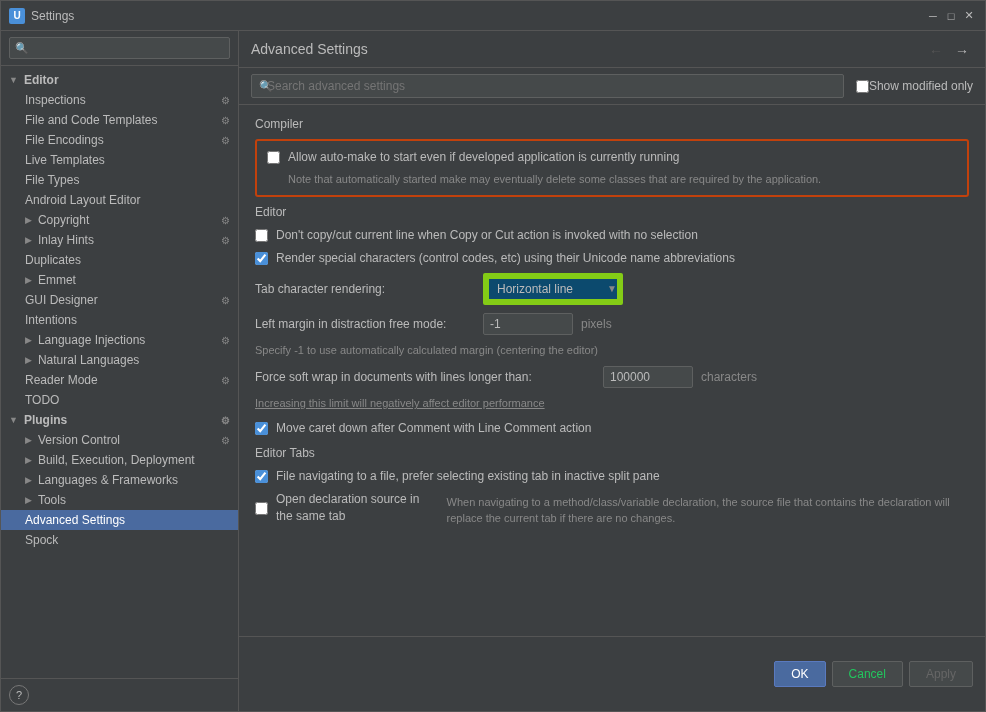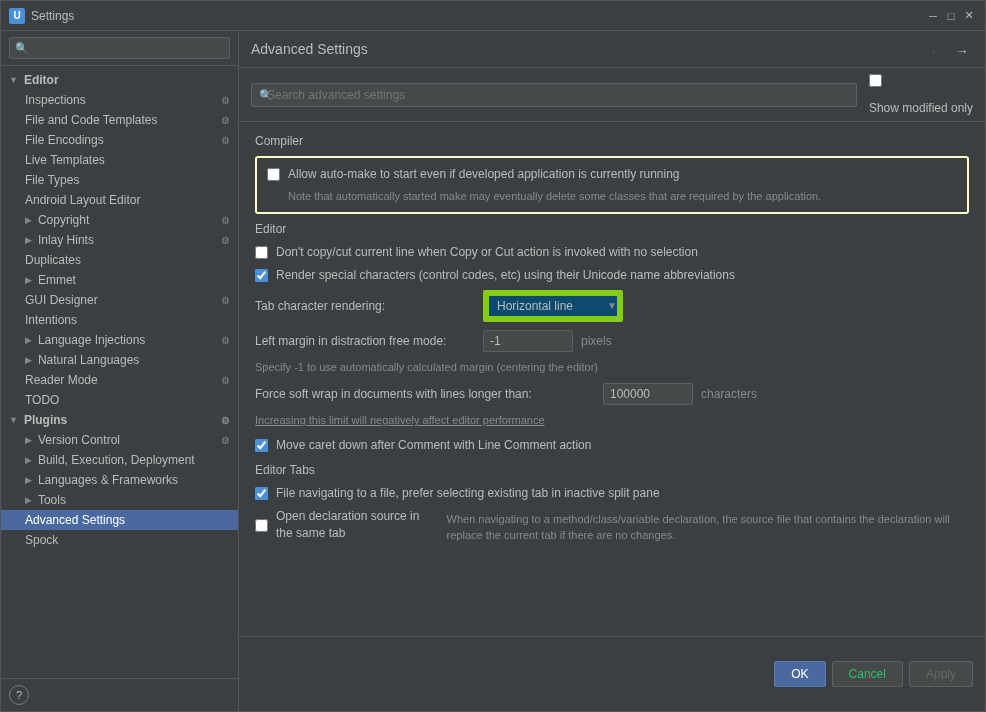--- a/index.html
+++ b/index.html
@@ -253,26 +253,25 @@
       position: absolute;
       left: 8px;
       top: 50%;
       transform: translateY(-50%);
       color: #777;
       font-size: 11px;
     }
 
     .show-modified-row {
       display: flex;
-      align-items: flex-start;
-      gap: 14px;
+      align-items: flex-end;
+      gap: 0;
       white-space: nowrap;
       color: #bbbbbb;
       font-size: 12px;
-      flex-direction: column;
     }
 
     .checkbox-input {
       width: 13px;
       height: 13px;
       accent-color: #4a90d9;
       cursor: pointer;
     }
 
     .settings-content {
@@ -286,21 +285,21 @@
     .settings-content::-webkit-scrollbar-thumb { background: #555; }
 
     .section-title {
       font-size: 12px;
       color: #bbbbbb;
       font-weight: normal;
       margin-bottom: 8px;
     }
 
     .highlighted-box {
-      border: 2px solid #fef9c3;
+      border: 2px solid #c2410c;
       border-radius: 3px;
       padding: 8px 10px;
       margin-bottom: 8px;
     }
 
     .setting-row {
       display: flex;
       align-items: flex-start;
       gap: 8px;
       margin-bottom: 6px;

